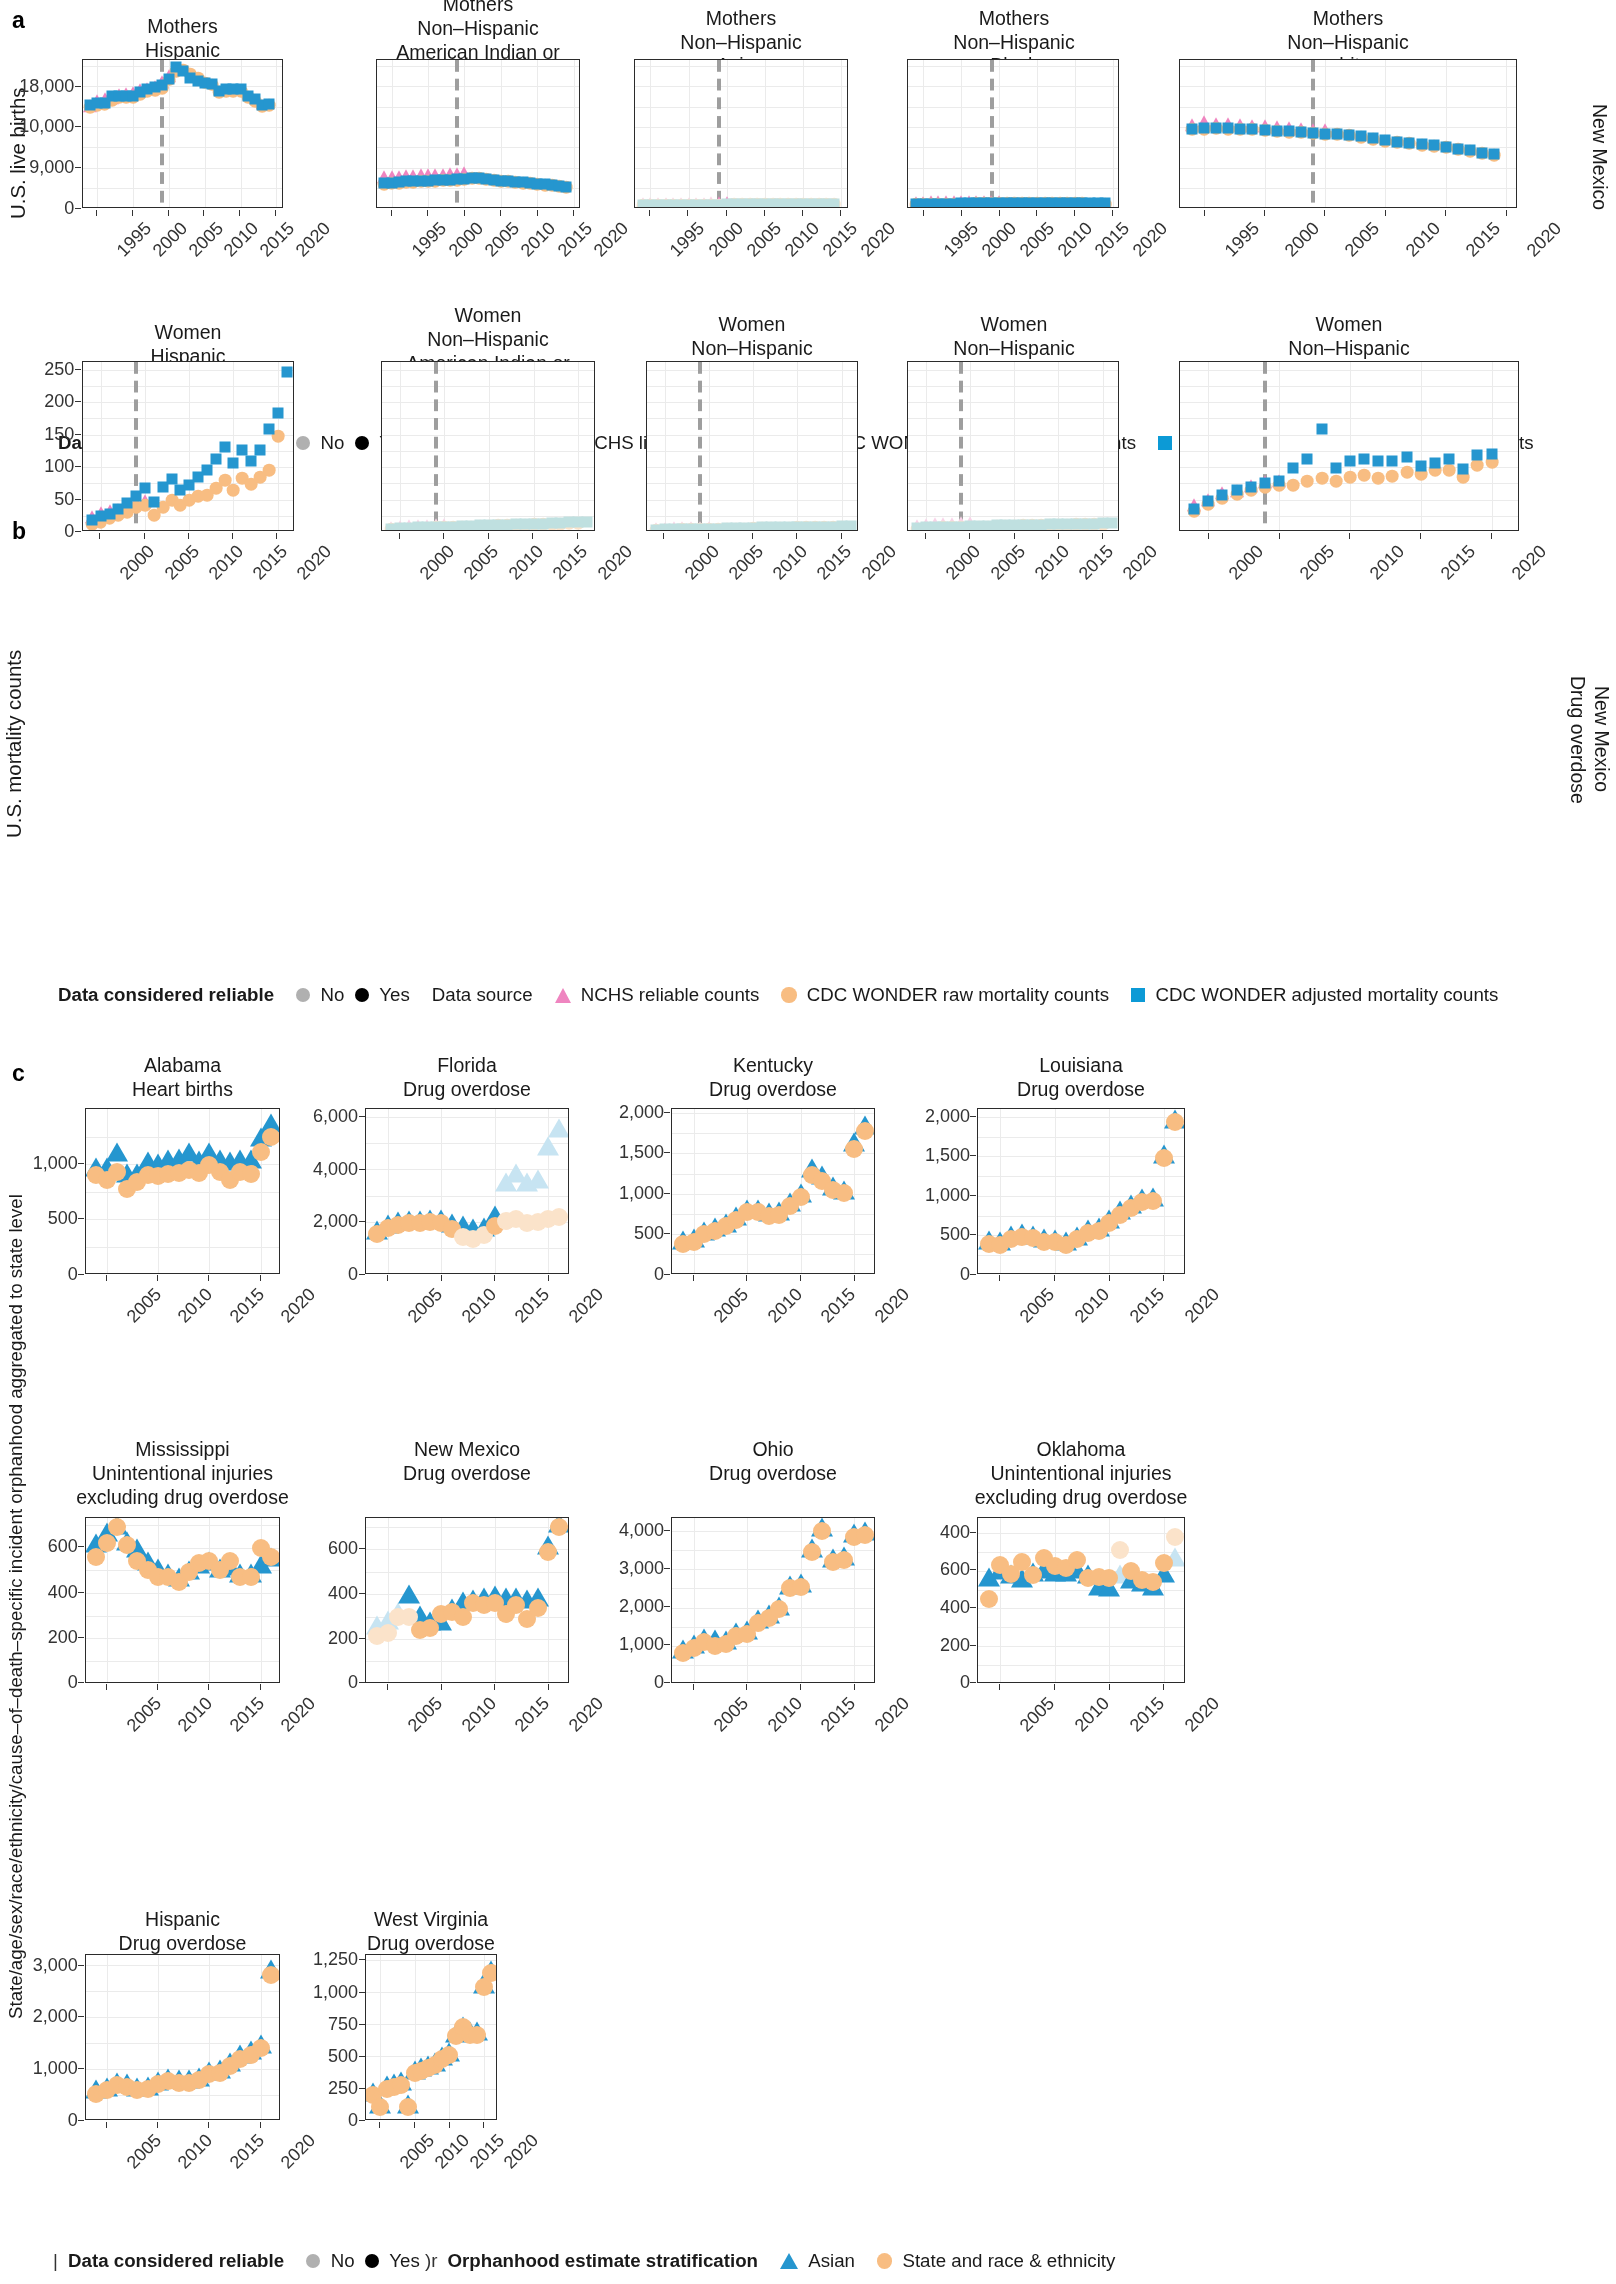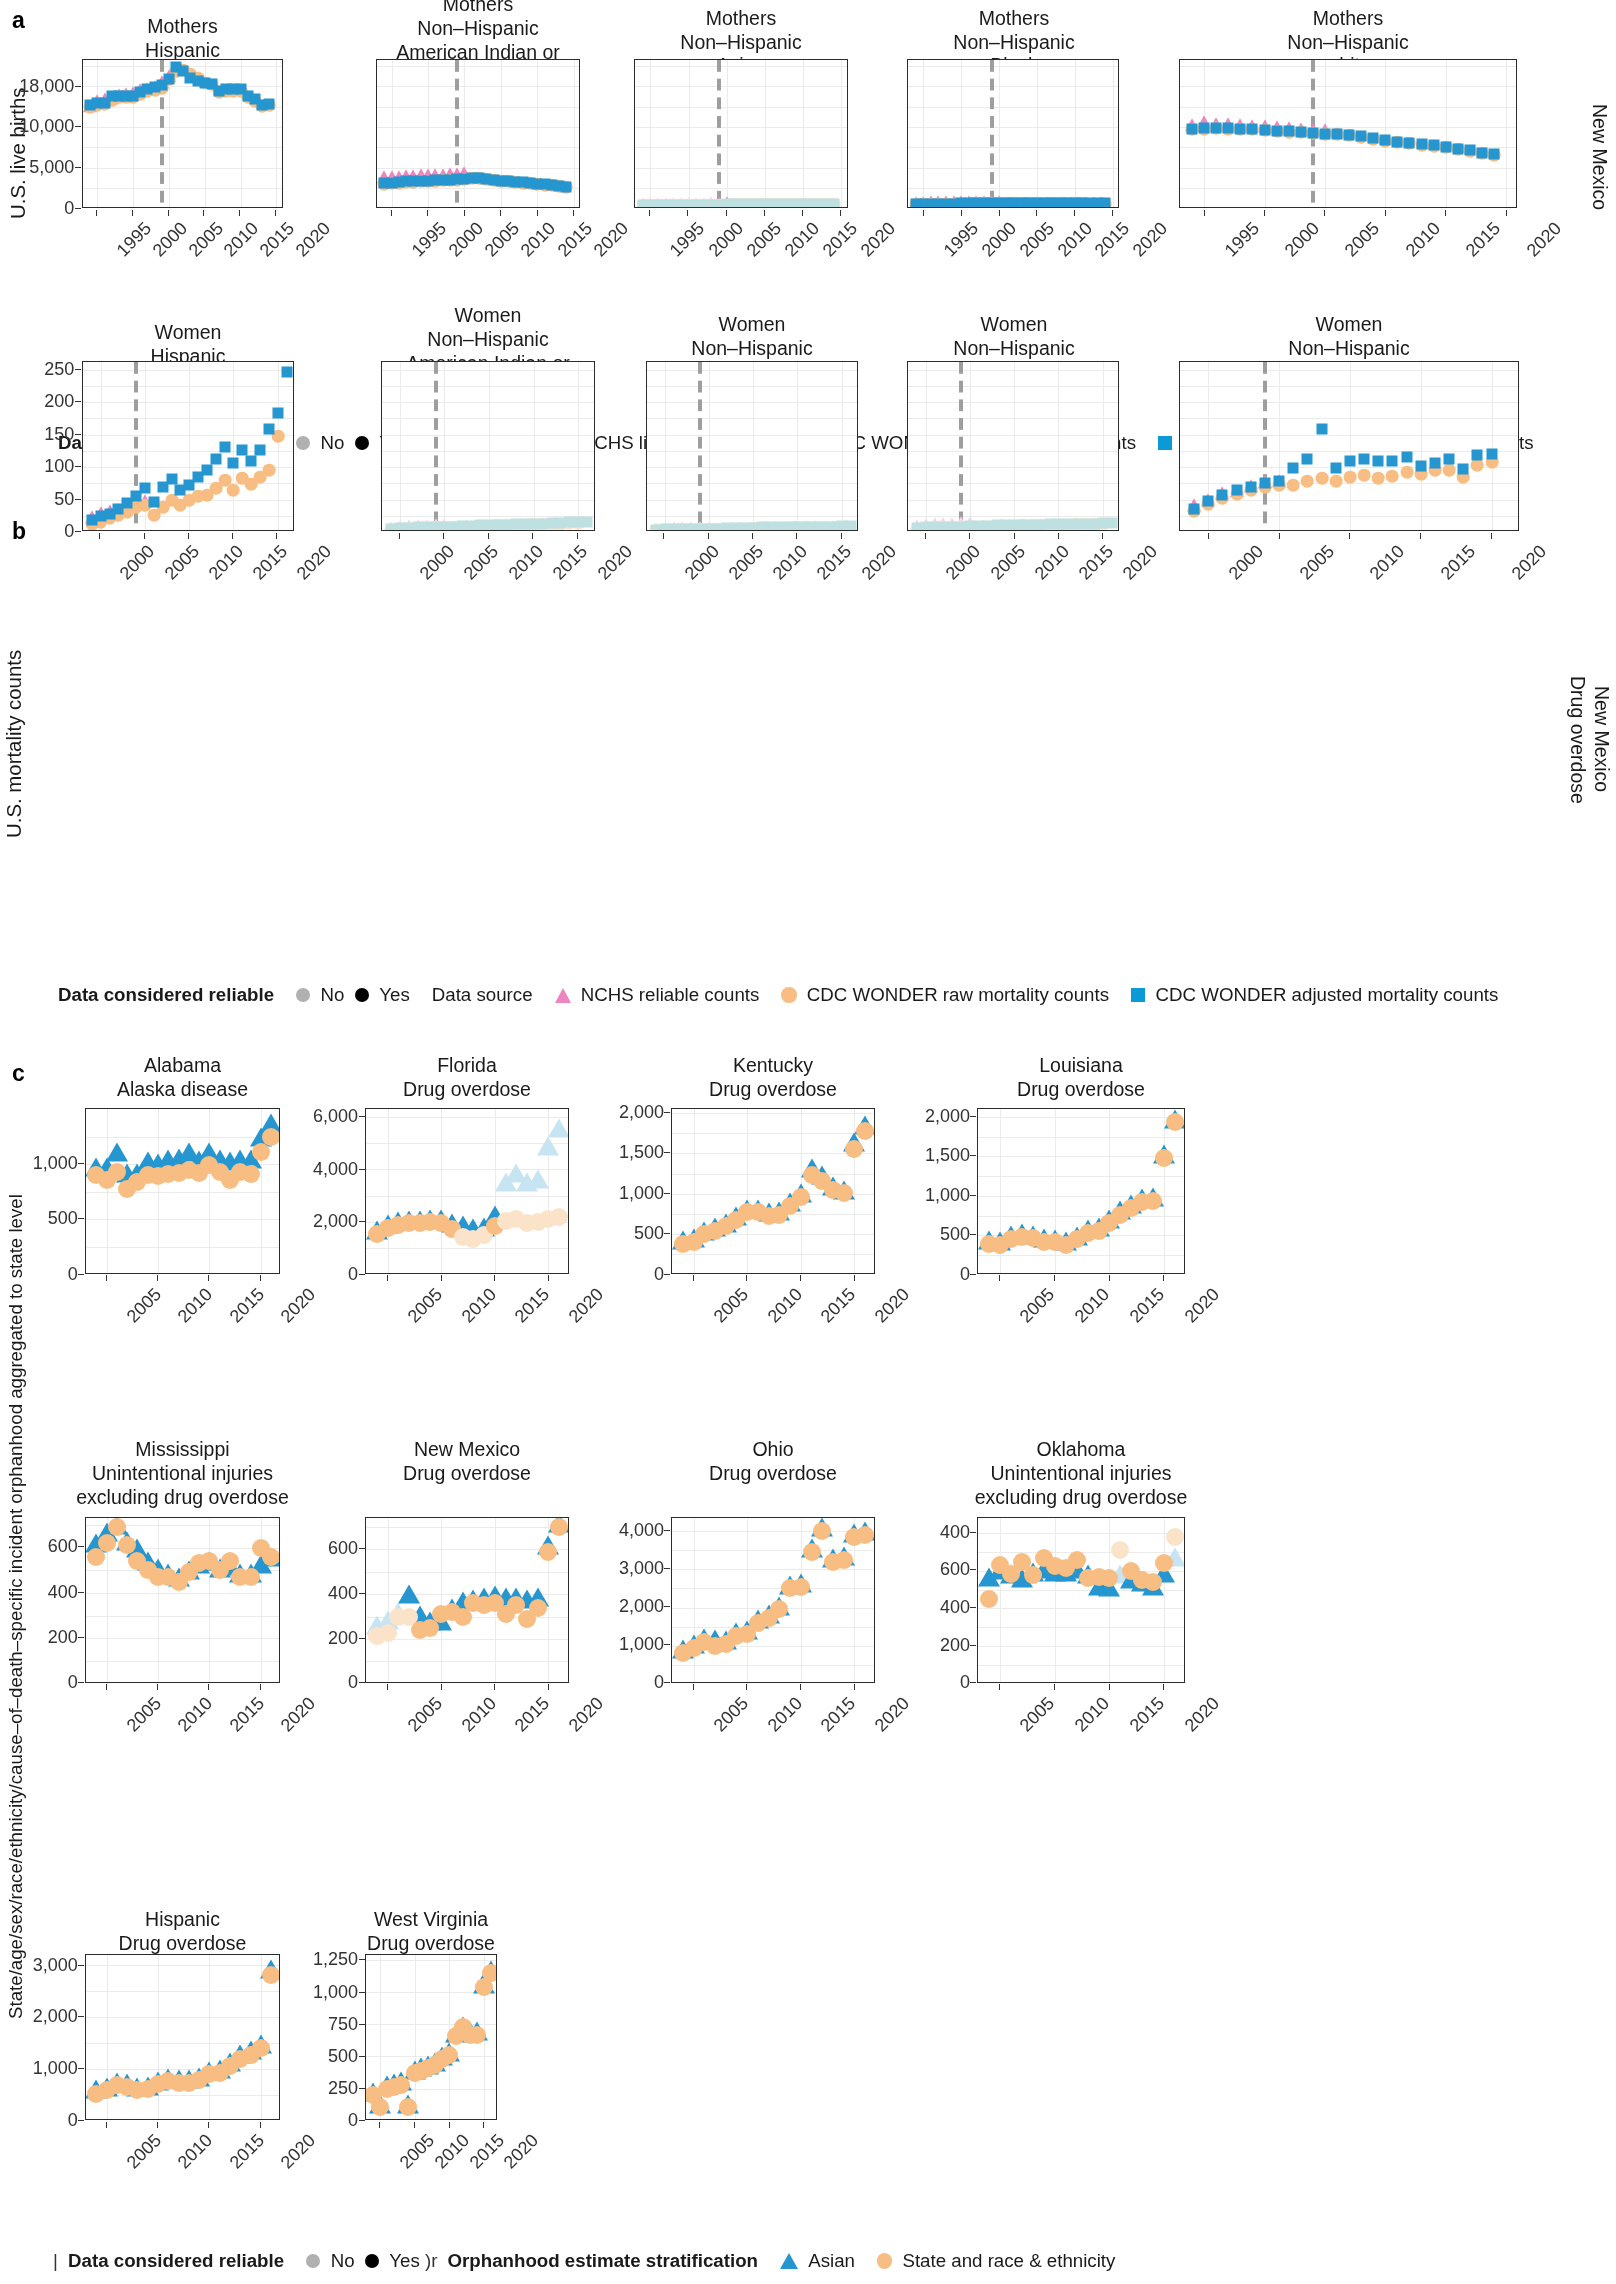--- a/index.html
+++ b/index.html
@@ -128,21 +128,21 @@
       <div class="mk sq" style="left: 143px; top: 29px;"></div>
       <div class="mk sq" style="left: 150px; top: 29px;"></div>
       <div class="mk sq" style="left: 158px; top: 29px;"></div>
       <div class="mk sq" style="left: 165px; top: 36px;"></div>
       <div class="mk sq" style="left: 172px; top: 39px;"></div>
       <div class="mk sq" style="left: 179px; top: 45px;"></div>
       <div class="mk sq" style="left: 186px; top: 44px;"></div>
     </div>
     <div class="ytick" style="left: 15.3px; width: 59px; top: 208px;">0</div>
     <div class="ytickmark" style="left: 75px; top: 208px;"></div>
-    <div class="ytick" style="left: 15.3px; width: 59px; top: 167px;">5,000</div>
+    <div class="ytick" style="left: 15.3px; width: 59px; top: 167px;">9,000</div>
     <div class="ytickmark" style="left: 75px; top: 167px;"></div>
     <div class="ytick" style="left: 15.3px; width: 59px; top: 126px;">10,000</div>
     <div class="ytickmark" style="left: 75px; top: 126px;"></div>
     <div class="ytick" style="left: 15.3px; width: 59px; top: 86px;">18,000</div>
     <div class="ytickmark" style="left: 75px; top: 86px;"></div>
     <div class="xtick" style="left: 101px; top: 218px;">1995</div>
     <div class="xtickmark" style="left: 96px; top: 210px;"></div>
     <div class="xtick" style="left: 137px; top: 218px;">2000</div>
     <div class="xtickmark" style="left: 132px; top: 210px;"></div>
     <div class="xtick" style="left: 173px; top: 218px;">2005</div>
@@ -1041,21 +1041,21 @@
   <span class="lg-sm"></span>
     <span>CDC WONDER adjusted mortality counts</span>
 </div>
 
 <div class="panel-letter" style="left:12px;top:1060px;">c</div>
 <div class="axis-title-y" style="left:5.1px;top:1105px;height:1003px;font-size:18.7px;">State/age/sex/race/ethnicity/cause–of–death–specific incident orphanhood aggregated to state level</div>
 
 <div id="c-facet-titles">
     <div class="facet-title" style="left: 51px; top: 1054px; width: 263px;">
       <div>Alabama</div>
-      <div>Alaska disease</div>
+      <div>Heart births</div>
     </div>
     <div class="plot" style="left: 85px; top: 1108px; width: 195px; height: 166px;">
       <div class="gy" style="top: 138px;"></div>
       <div class="gy" style="top: 110px;"></div>
       <div class="gy" style="top: 83px;"></div>
       <div class="gy" style="top: 55px;"></div>
       <div class="gy" style="top: 28px;"></div>
       <div class="gx" style="left: 20.6px;"></div>
       <div class="gx" style="left: 72px;"></div>
       <div class="gx" style="left: 123px;"></div>

